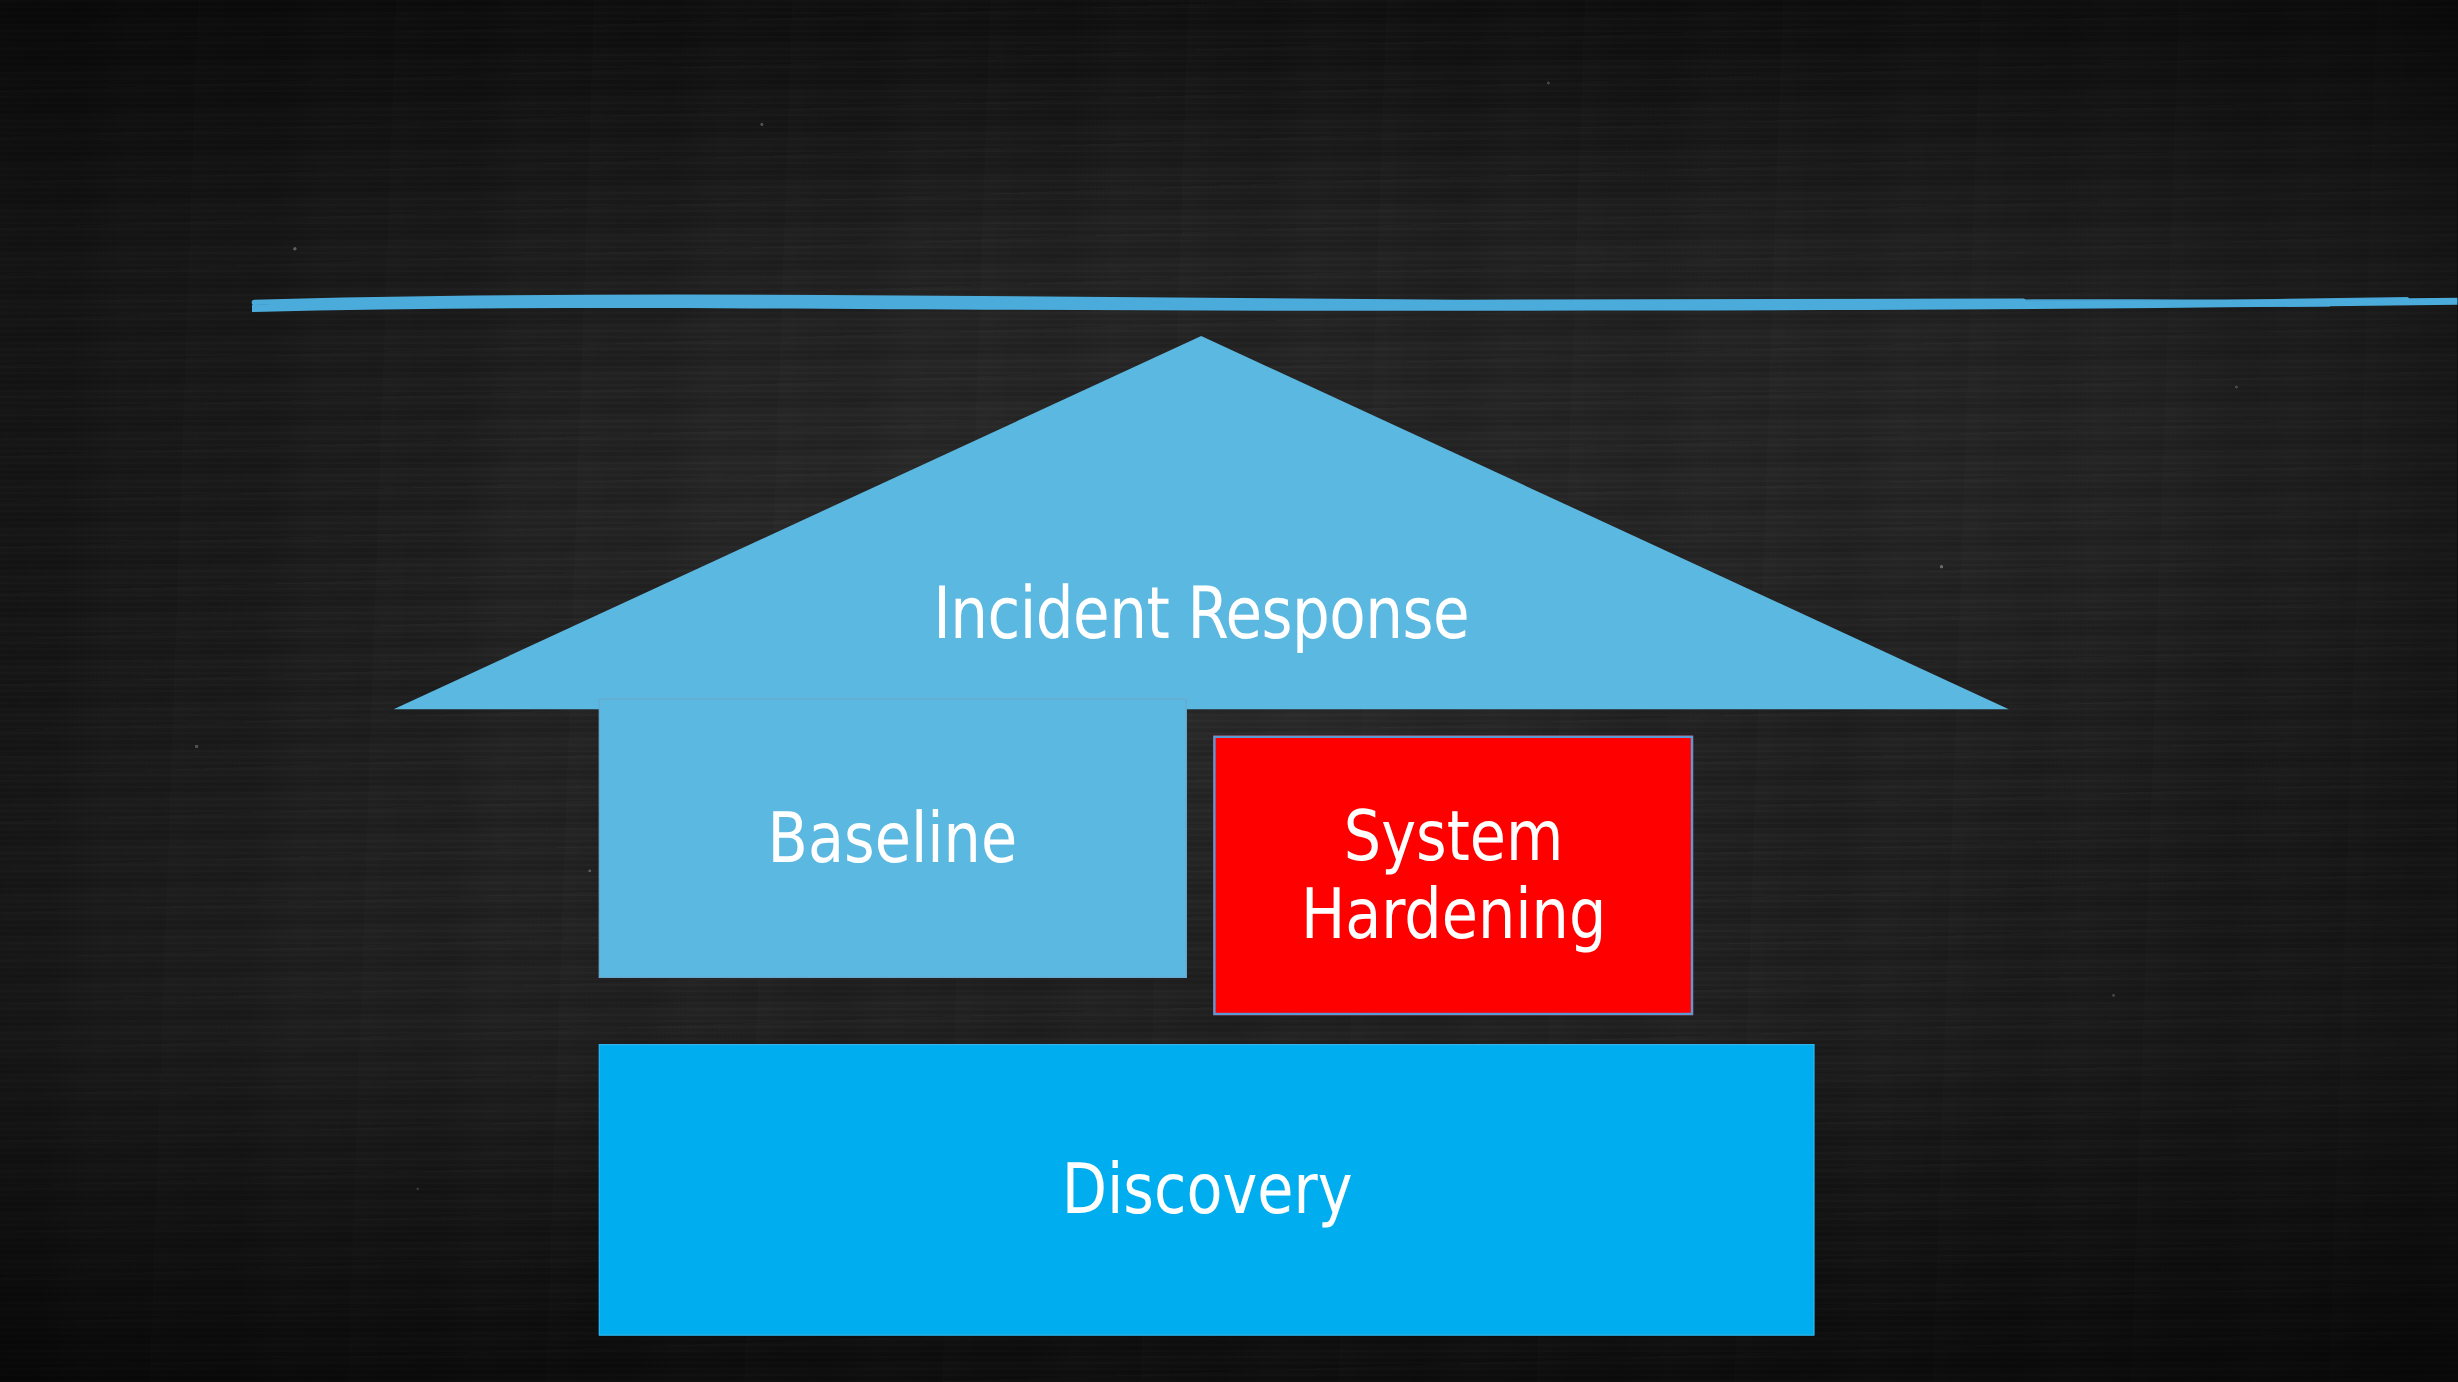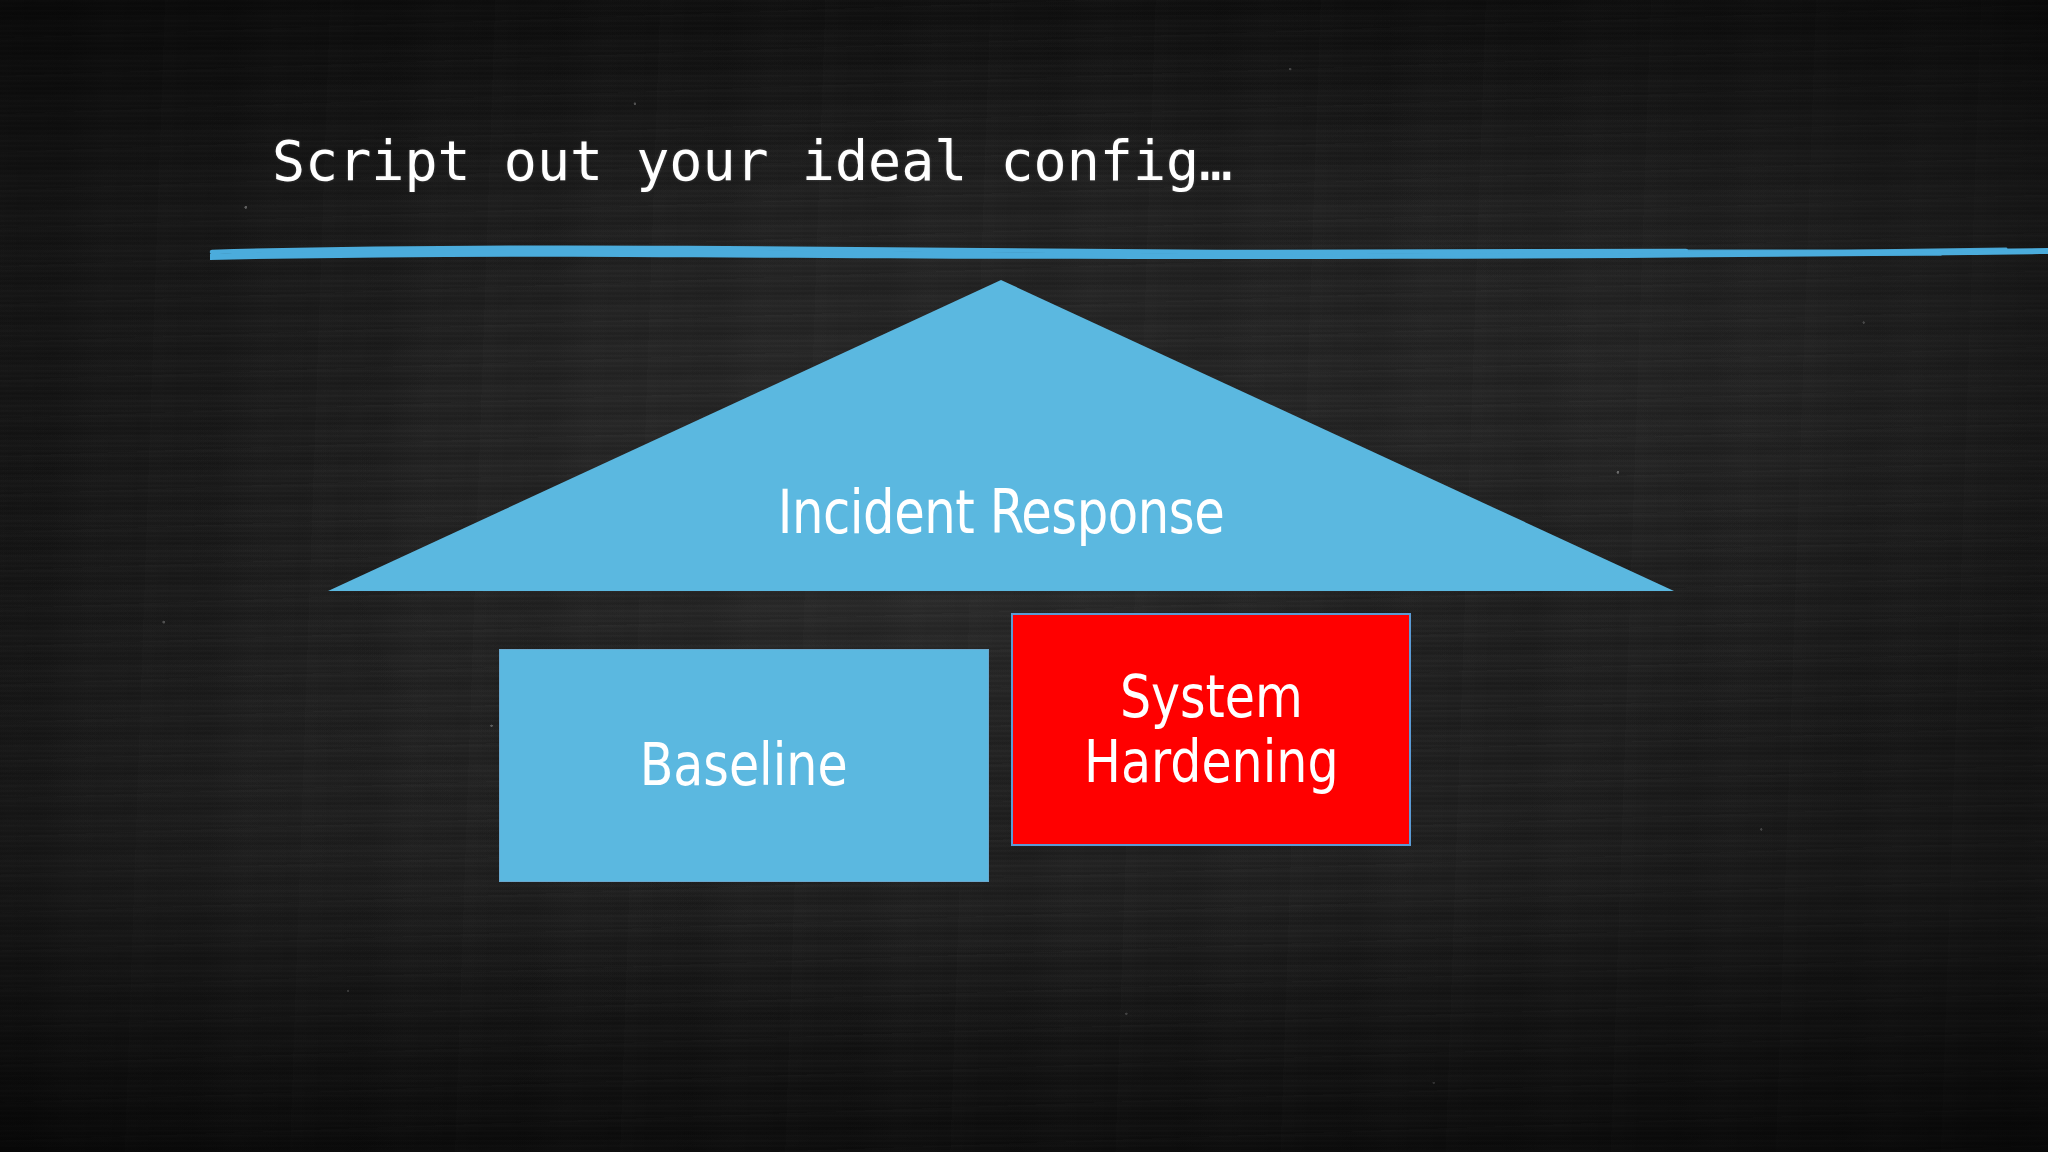--- a/index.html
+++ b/index.html
@@ -149,21 +149,21 @@
     box-sizing: border-box;
     color: #ffffff;
     font-family: "DejaVu Sans", "Liberation Sans", sans-serif;
     font-stretch: condensed;
     text-align: center;
     line-height: 1.12;
   }
 
   #block-baseline {
     left: 499px;
-    top: 649px;
+    top: 582px;
     width: 490px;
     height: 233px;
     background: #5BB8E0;
     border: 1px solid #6aa9cf;
     font-size: 58px;
   }
   #block-baseline .blk-text { transform: scaleX(0.94); }
 
   #block-hardening {
     left: 1011px;
@@ -192,21 +192,20 @@
 
 <div id="slide">
 
   <div class="board-base"></div>
   <div class="board-grain"></div>
   <div class="board-bands"></div>
   <div class="board-wipes"></div>
   <div class="board-specks"></div>
   <div class="board-vignette"></div>
 
-  <div id="title">Script out your ideal config…</div>
 
   <svg id="underline" viewBox="0 0 1850 34" preserveAspectRatio="none">
     <path d="M4,16 C120,11 260,10 420,11 C600,12 760,14 930,15 C1090,16 1240,15 1390,14 C1520,13 1640,12 1760,11 L1846,10 L1846,16 C1700,18 1560,19 1420,20 C1250,21 1090,21 930,21 C760,21 600,20 420,19 C280,18 140,19 4,22 Z" fill="#4BACDC"></path>
     <path d="M6,14 C140,10 300,9 480,10 C660,11 840,13 1010,14 C1180,15 1330,14 1480,13" stroke="#4BACDC" stroke-width="4.5" fill="none" stroke-linecap="round"></path>
     <path d="M1480,13 C1560,12.5 1620,13.6 1690,12.6 C1726,12.1 1762,11.4 1800,11" stroke="#4BACDC" stroke-width="3" fill="none" stroke-linecap="round" opacity="0.95"></path>
     <path d="M1150,17 C1220,17.8 1280,16.4 1350,16.9 C1420,17.3 1470,16.2 1530,16.8" stroke="#4BACDC" stroke-width="2.2" fill="none" stroke-linecap="round" opacity="0.85"></path>
     <path d="M1580,14.5 C1640,14 1700,15.1 1756,14.2 C1790,13.7 1818,13.3 1844,13" stroke="#4BACDC" stroke-width="2" fill="none" stroke-linecap="round" opacity="0.8"></path>
     <path d="M1245,19 C1265,19.2 1282,18.6 1300,19" stroke="#4BACDC" stroke-width="1.6" fill="none" stroke-linecap="round" opacity="0.7"></path>
     <path d="M1650,17 C1680,17.4 1705,16.8 1735,17.2" stroke="#4BACDC" stroke-width="1.4" fill="none" stroke-linecap="round" opacity="0.6"></path>
   </svg>
@@ -218,14 +217,17 @@
 
   <div id="block-baseline" class="block">
     <span class="blk-text">Baseline</span>
   </div>
 
   <div id="block-hardening" class="block">
     <span class="blk-text">System
 Hardening</span>
   </div>
 
+  <div id="block-discovery" class="block">
+    <span class="blk-text">Discovery</span>
+  </div>
 
 </div>
 
 </body></html>

